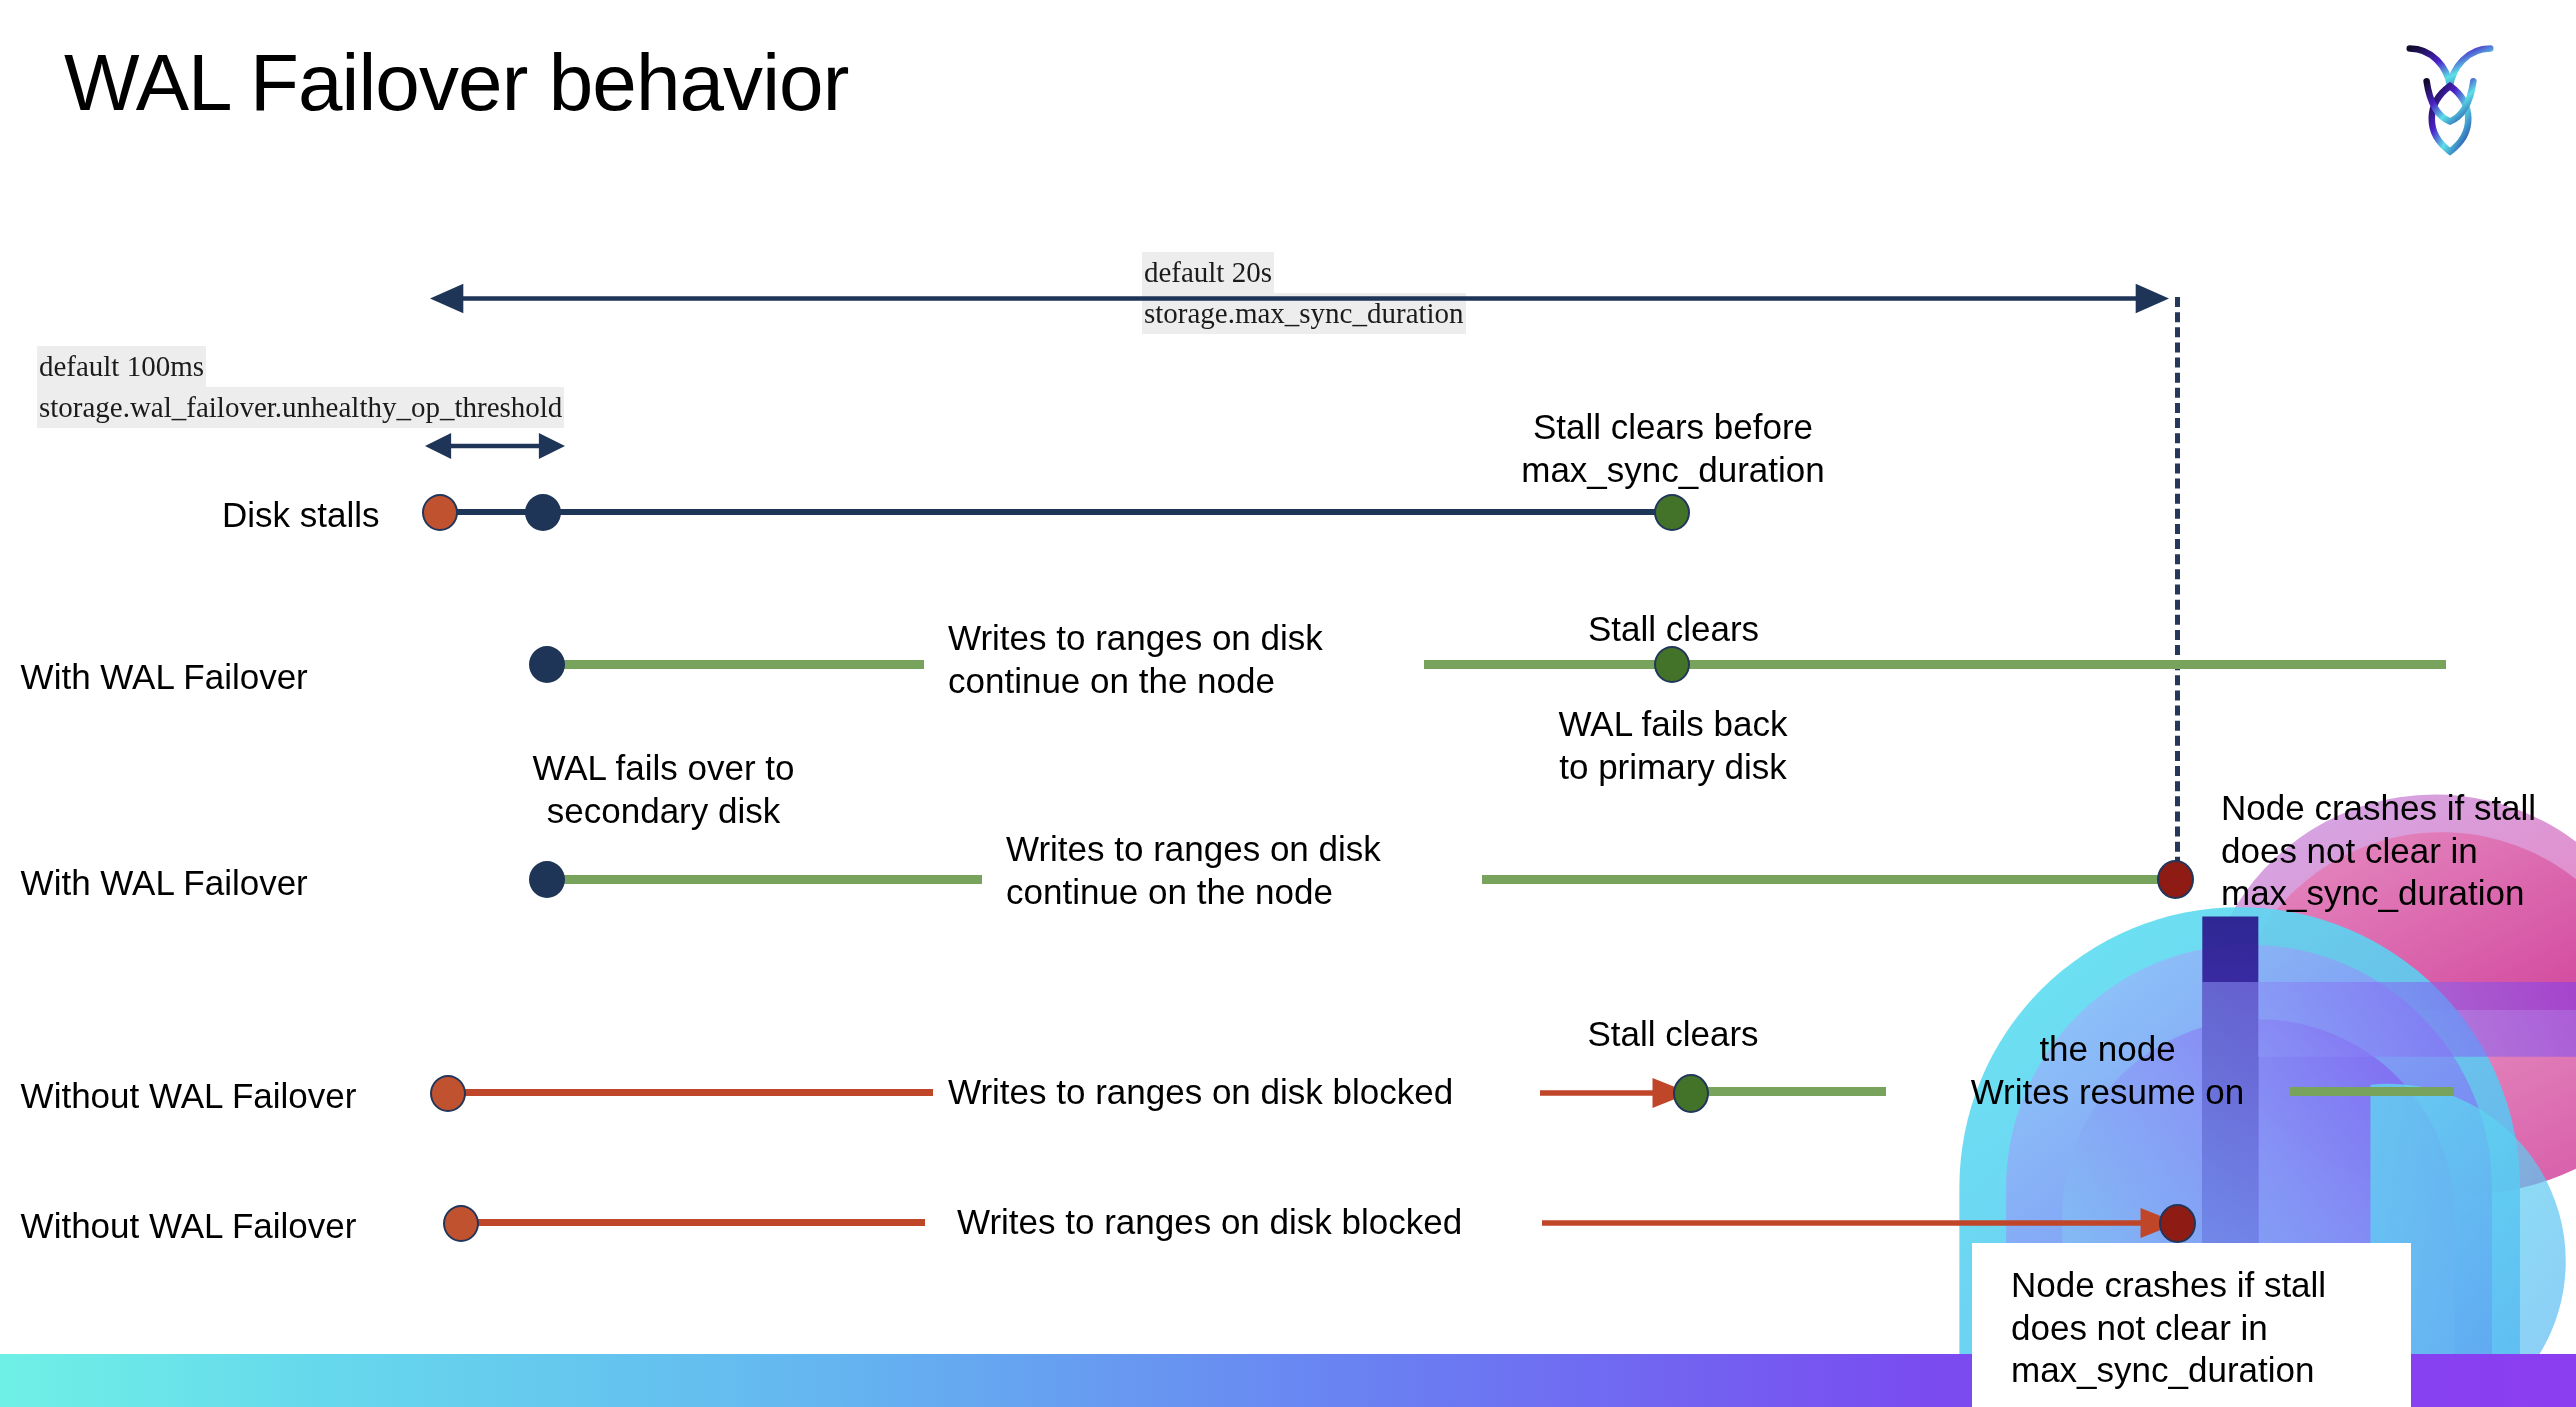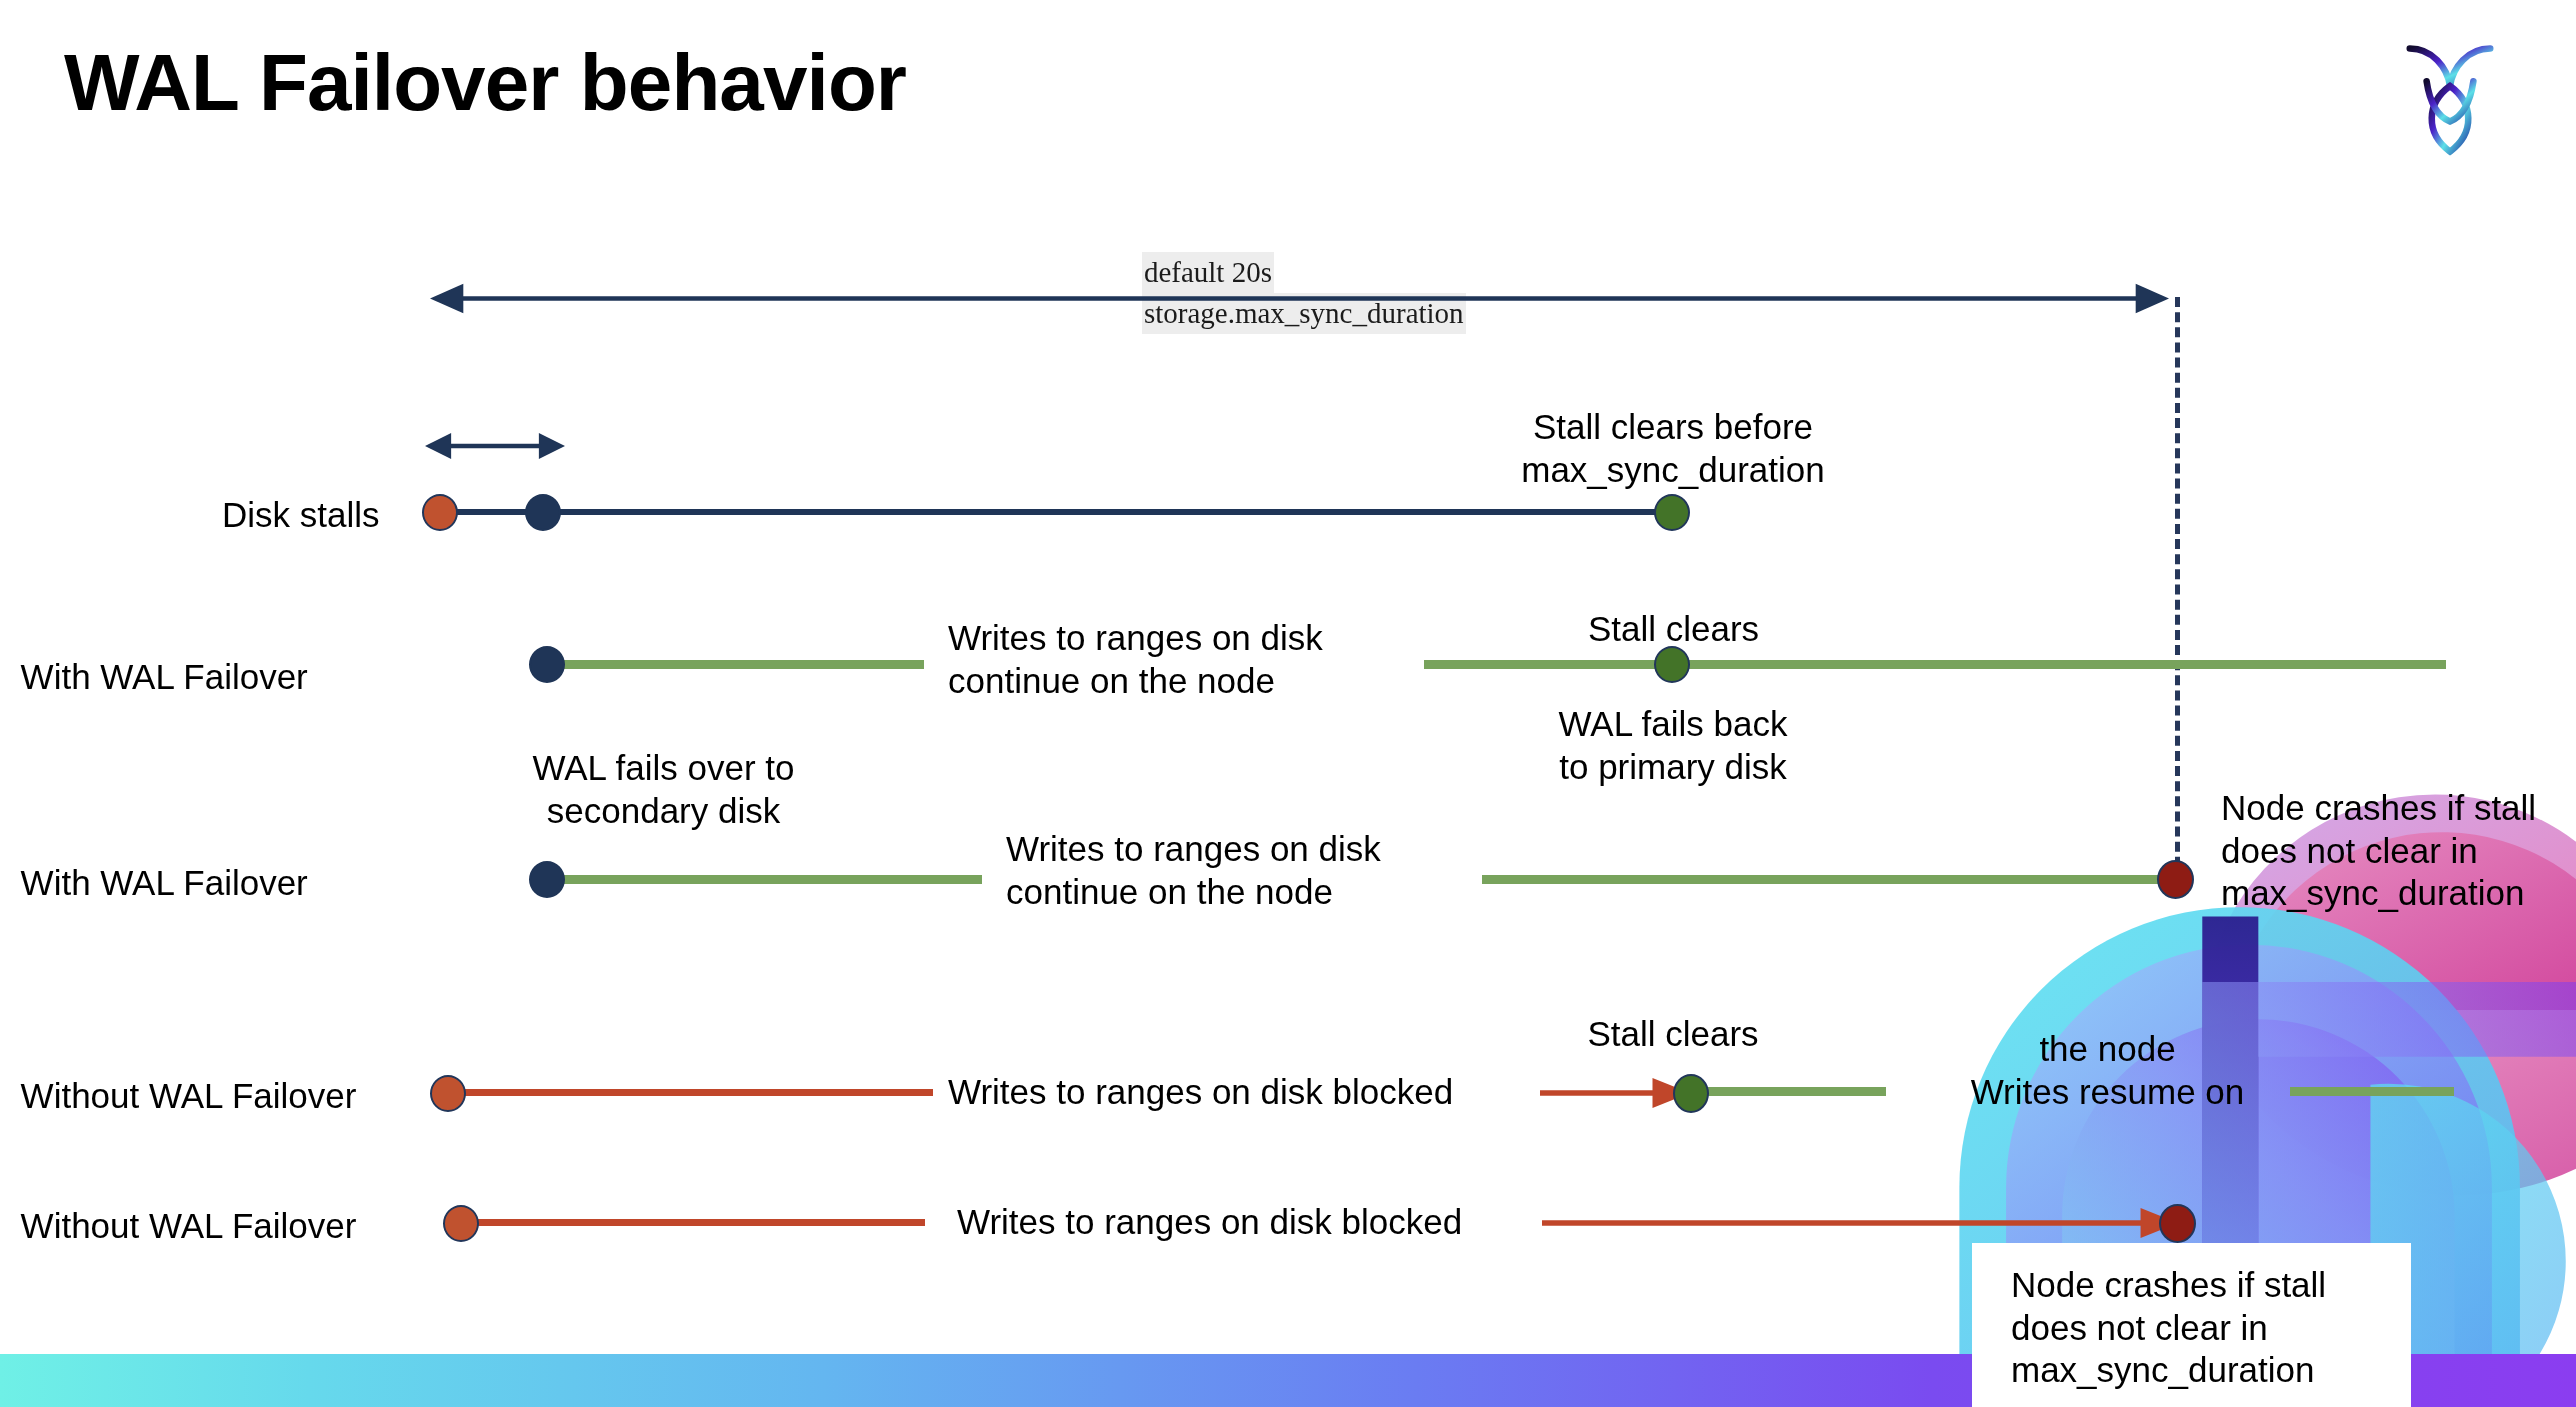--- a/index.html
+++ b/index.html
@@ -1,21 +1,21 @@
 <!DOCTYPE html>
 <html style="font-size:15px"><head>
 <meta charset="utf-8">
 <style>
   html,body{margin:0;padding:0;background:#ffffff;}
   body{width:2576px;height:1408px;position:relative;overflow:hidden;
        font-family:"Liberation Sans",sans-serif;color:#000;}
   .stage{position:absolute;left:0;top:0;width:2576px;height:1408px;overflow:hidden;background:#fff;}
 
   
-  #page-title{position:absolute;left:64px;top:43px;font-size:80px;font-weight:bold;
+  #page-title{position:absolute;left:64px;top:43px;font-size:80px;font-weight:normal;
               letter-spacing:-0.9px;line-height:1;color:#000;white-space:nowrap;}
 
   
   #logo{position:absolute;left:2389px;top:28px;width:122px;height:131px;}
 
   
   .code-ann{position:absolute;font-family:Liberation Serif, serif;
             font-size:29px;line-height:1.42;color:#1b1b1b;white-space:nowrap;}
   .code-ann span{background:#ededed;display:inline-block;padding:0 1.9px;}
 
@@ -124,20 +124,24 @@
     <span>default 20s</span><br>
     <span>storage.max_sync_duration</span>
   </div>
 
   <svg class="arrow" style="left:421px;top:280px;" width="1757" height="37" viewBox="0 0 1880 40">
     <line x1="24" y1="20" x2="1856" y2="20" stroke="#1f3557" stroke-width="5"></line>
     <polygon points="0,20 36,4 36,36" fill="#1f3557"></polygon>
     <polygon points="1880,20 1844,4 1844,36" fill="#1f3557"></polygon>
   </svg>
 
+  <div class="code-ann" id="ann-unhealthy" style="left:37px;top:346px;">
+    <span>default 100ms</span><br>
+    <span>storage.wal_failover.unhealthy_op_threshold</span>
+  </div>
 
   <svg class="arrow" style="left:425px;top:430px;" width="140" height="32" viewBox="0 0 150 34">
     <line x1="18" y1="17" x2="132" y2="17" stroke="#1f3557" stroke-width="5"></line>
     <polygon points="0,17 28,3 28,31" fill="#1f3557"></polygon>
     <polygon points="150,17 122,3 122,31" fill="#1f3557"></polygon>
   </svg>
 
   <div class="dashed-v" style="left:2175px;top:297px;height:585px;"></div>
 
   <div class="row-label" style="left:222px;top:494px;">Disk stalls</div>

